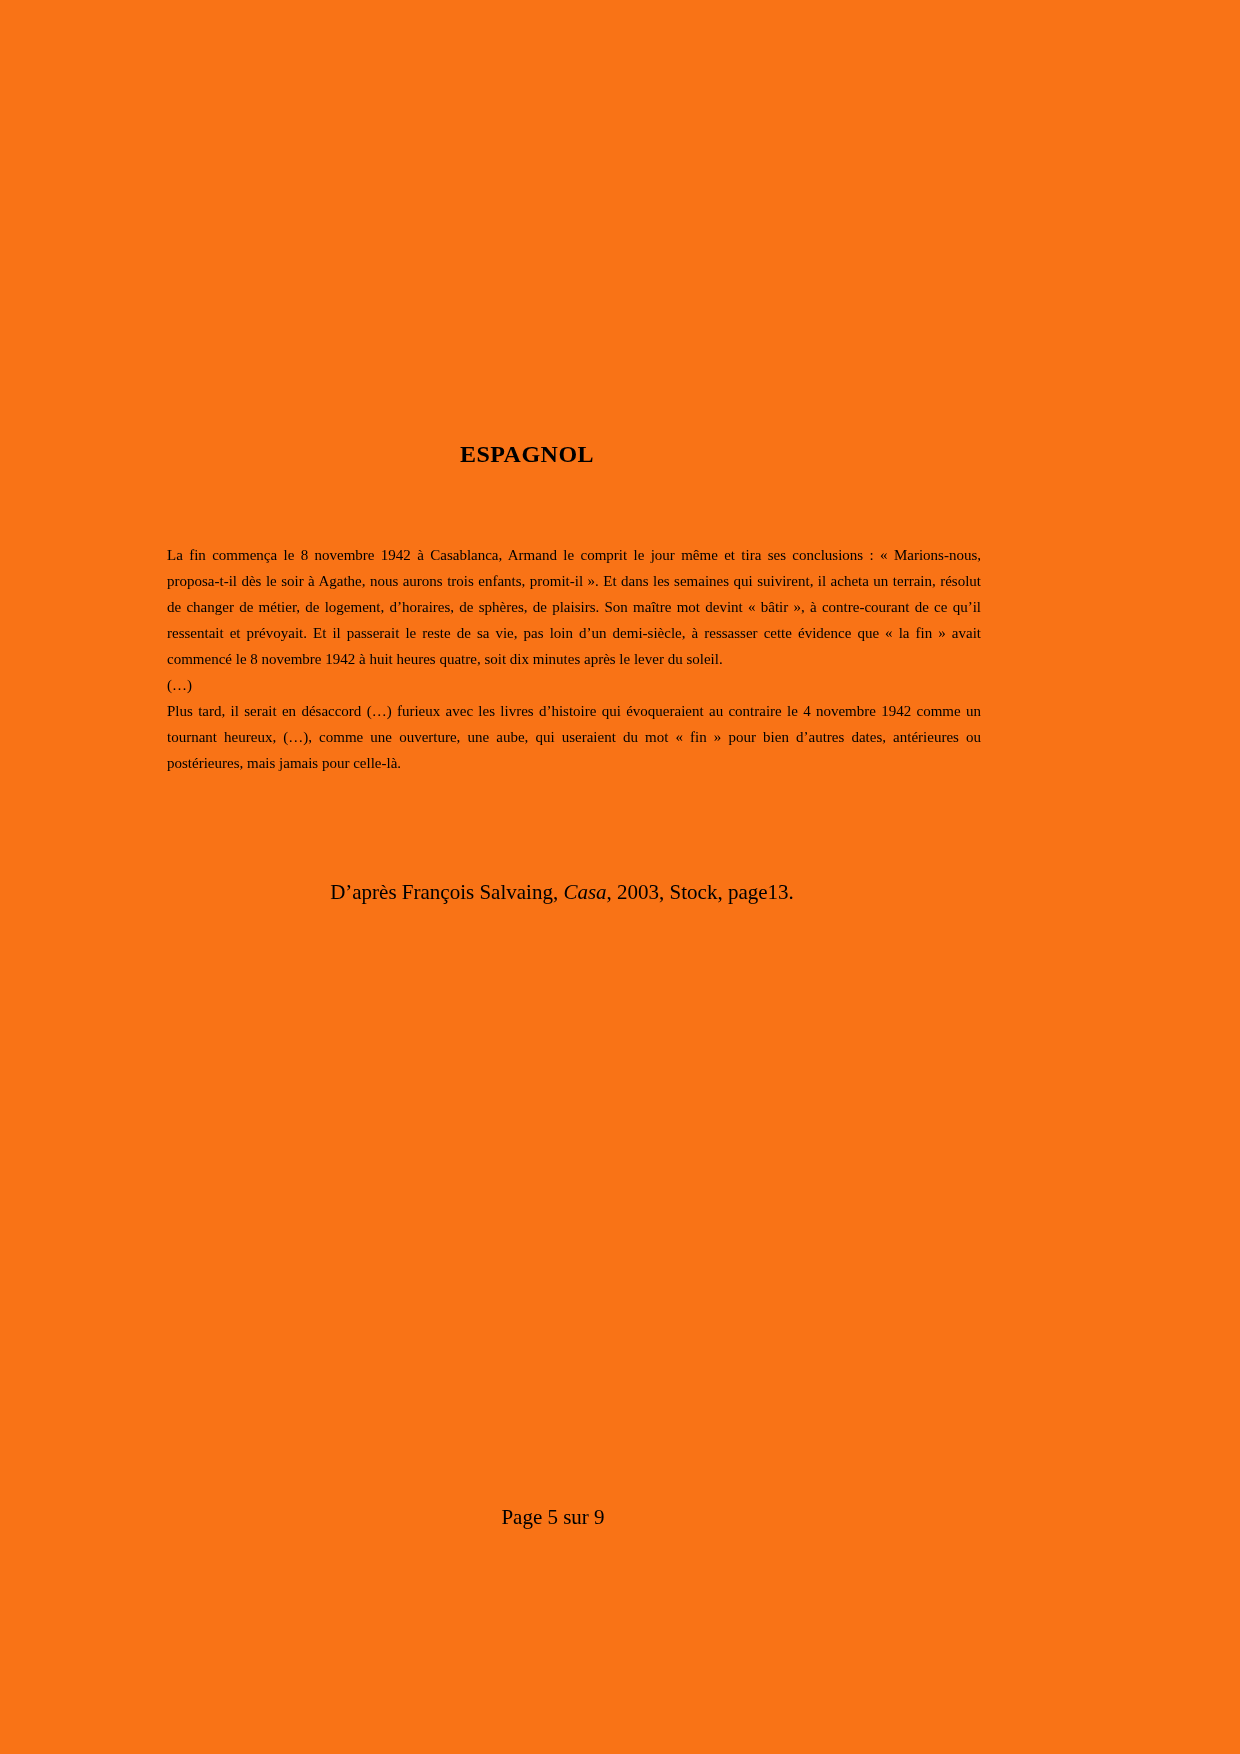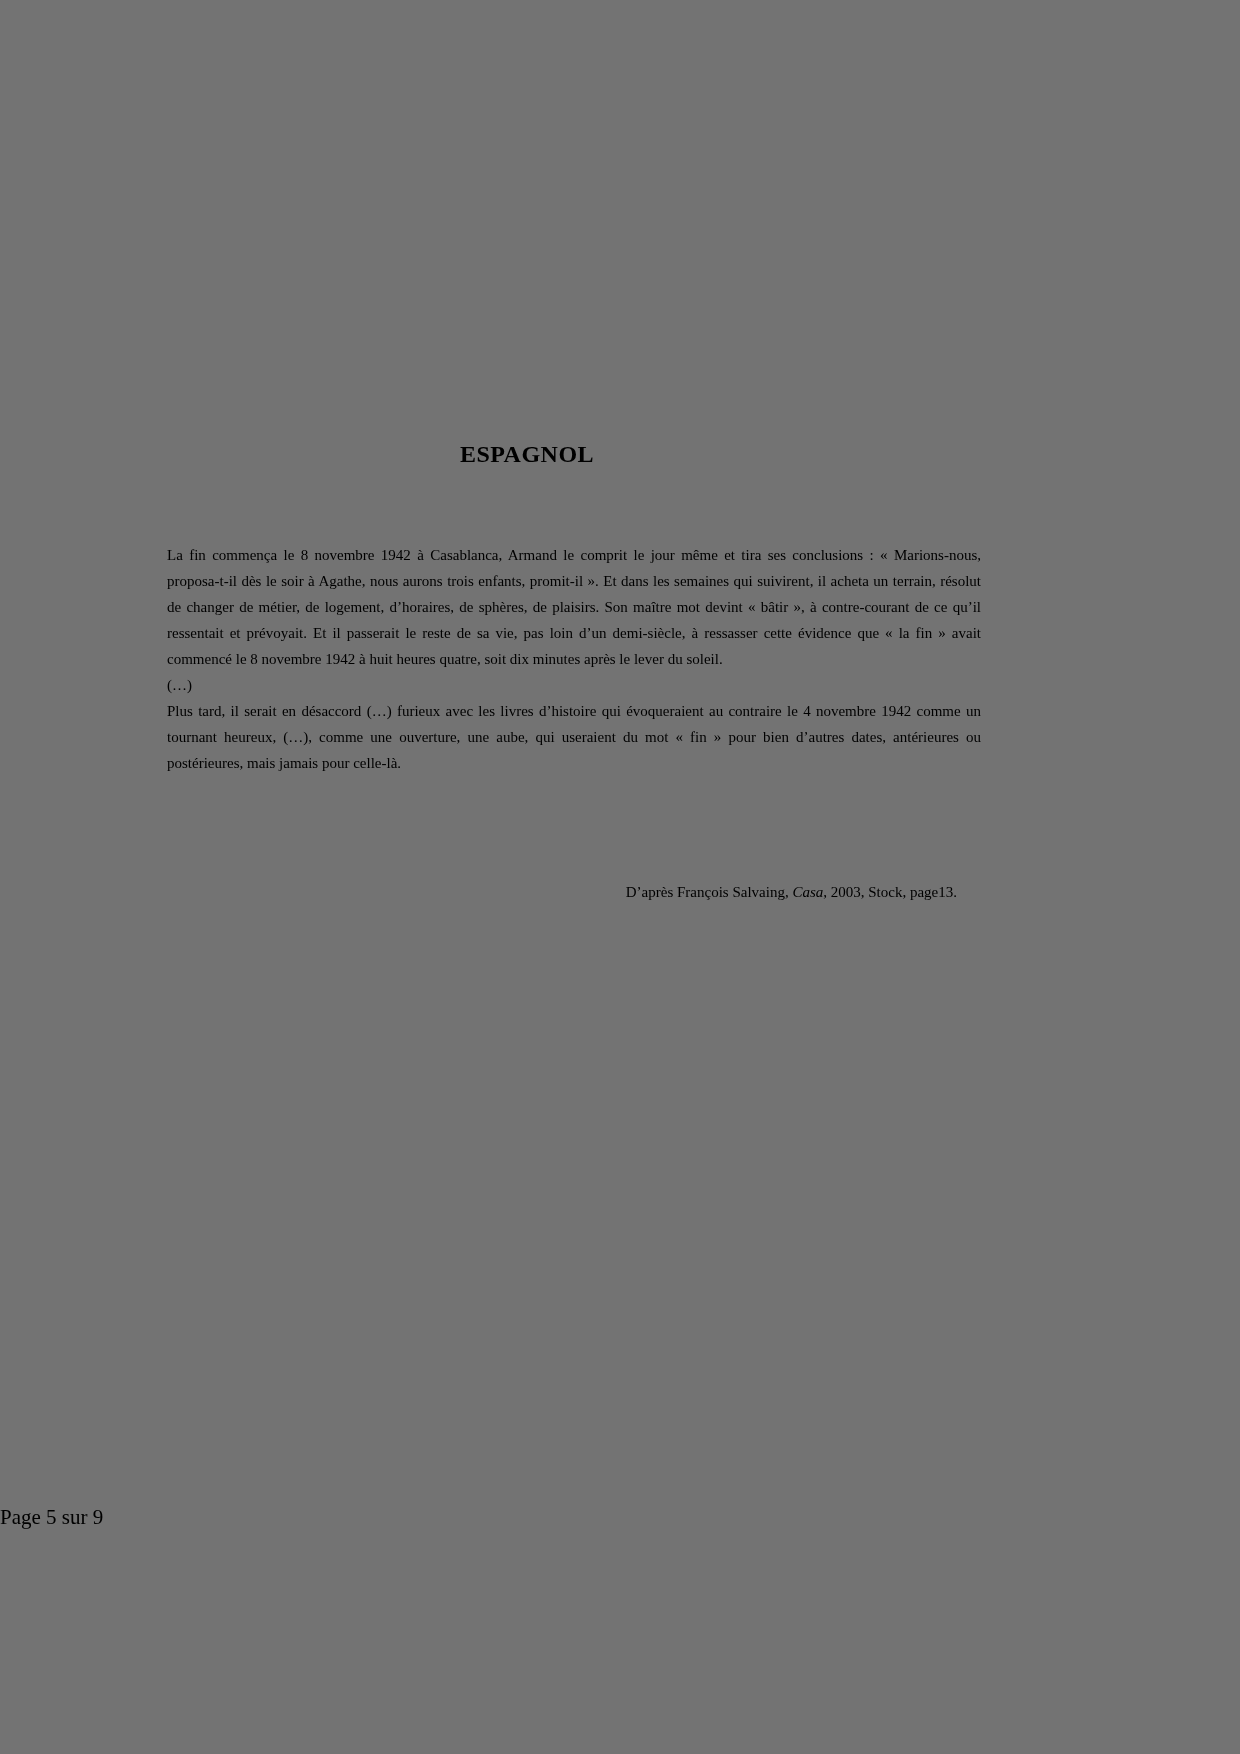--- a/index.html
+++ b/index.html
@@ -4,21 +4,21 @@
 <style>
   html, body {
     margin: 0;
     padding: 0;
     background: #ffffff;
   }
   .page {
     position: relative;
     width: 1240px;
     height: 1754px;
-    background: #737373;
+    background: #f97316;
     color: #000000;
     font-family: "Liberation Serif", "DejaVu Serif", serif;
     overflow: hidden;
   }
   .title {
     position: absolute;
     top: 441px;
     left: 0;
     width: 1054px;
     text-align: center;
@@ -37,33 +37,34 @@
   }
   .body-block p {
     margin: 0;
     padding: 0;
   }
   .attribution {
     position: absolute;
     top: 879px;
     left: 167px;
     width: 790px;
-    font-size: 15px;
+    font-size: 21px;
     line-height: 26px;
-    text-align: right;
+    text-align: center;
     white-space: nowrap;
   }
   .italic {
     font-style: italic;
   }
   .footer {
     position: absolute;
     top: 1504px;
     left: 0;
     width: 1106px;
+    text-align: center;
     font-size: 21px;
     line-height: 26px;
   }
 </style>
 </head>
 <body>
 
 <div class="page">
 
   <div class="title">ESPAGNOL</div>

